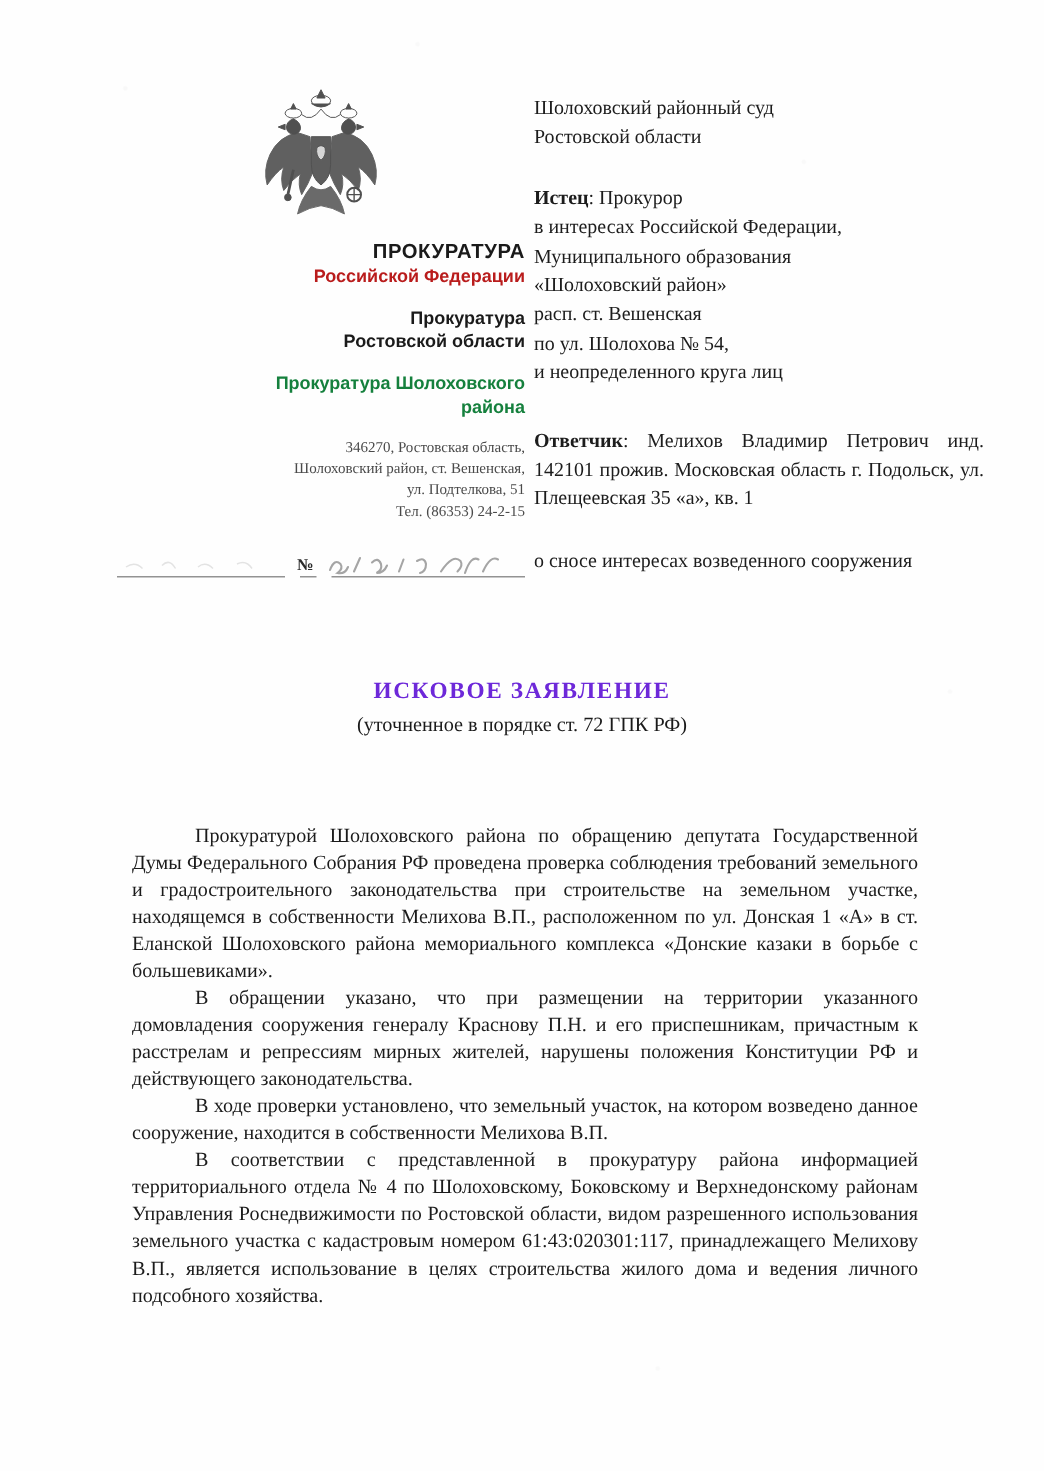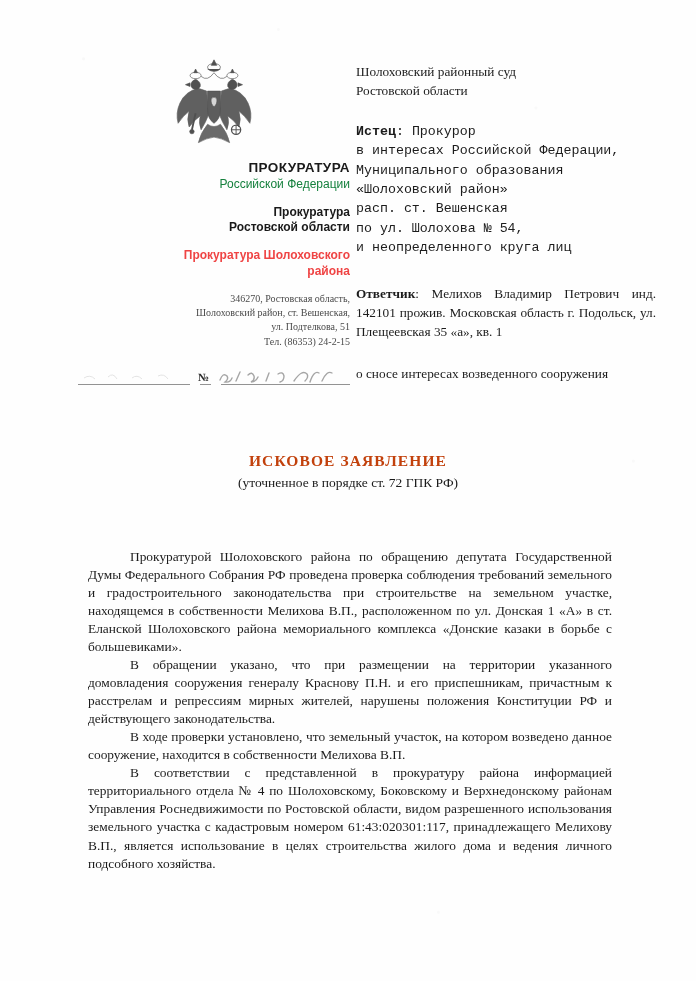--- a/index.html
+++ b/index.html
@@ -61,40 +61,40 @@
   .lh-line1 {
     font-family: "Liberation Sans", sans-serif;
     font-weight: bold;
     font-size: 13.5px;
     letter-spacing: 0.4px;
     line-height: 1.24;
     color: #1a1a1a;
   }
   .lh-line2 {
     font-family: "Liberation Sans", sans-serif;
-    font-weight: normal;
+    font-weight: bold;
     font-size: 12px;
     line-height: 1.24;
-    color: #15803d;
+    color: #b91c1c;
   }
   .lh-block2 {
     margin-top: 13px;
     font-family: "Liberation Sans", sans-serif;
     font-weight: bold;
     font-size: 12px;
     line-height: 1.28;
     color: #1a1a1a;
   }
   .lh-block3 {
     margin-top: 13px;
     font-family: "Liberation Sans", sans-serif;
     font-weight: bold;
     font-size: 12px;
     line-height: 1.28;
-    color: #ef4444;
+    color: #15803d;
   }
   .lh-address {
     margin-top: 13px;
     font-family: "Liberation Serif", serif;
     font-size: 10px;
     line-height: 1.42;
     color: #4a4a4a;
   }
   .lh-numline {
     position: relative;
@@ -147,21 +147,21 @@
   .addressee {
     position: absolute;
     left: 356px;
     top: 62px;
     width: 300px;
     font-size: 13.3px;
     line-height: 1.46;
     color: #1c1c1c;
   }
   .addressee .court-line { display: block; }
-  .party-block { margin-top: 21px; font-family: Liberation Mono, monospace; }
+  .party-block { margin-top: 21px; }
   .party-block .lbl {
     font-weight: bold;
   }
   .party-block div { display: block; }
   .respondent-block {
     margin-top: 26px;
     text-align: justify;
     text-align-last: left;
   }
   .respondent-block .lbl { font-weight: bold; }
@@ -176,21 +176,21 @@
     position: absolute;
     top: 452px;
     left: 0;
     right: 0;
     text-align: center;
   }
   .doc-title {
     font-size: 15.5px;
     font-weight: bold;
     letter-spacing: 1.1px;
-    color: #c2410c;
+    color: #6d28d9;
   }
   .doc-subtitle {
     margin-top: 5px;
     font-size: 13.5px;
     color: #1a1a1a;
   }
 
   
   .body-text {
     position: absolute;

